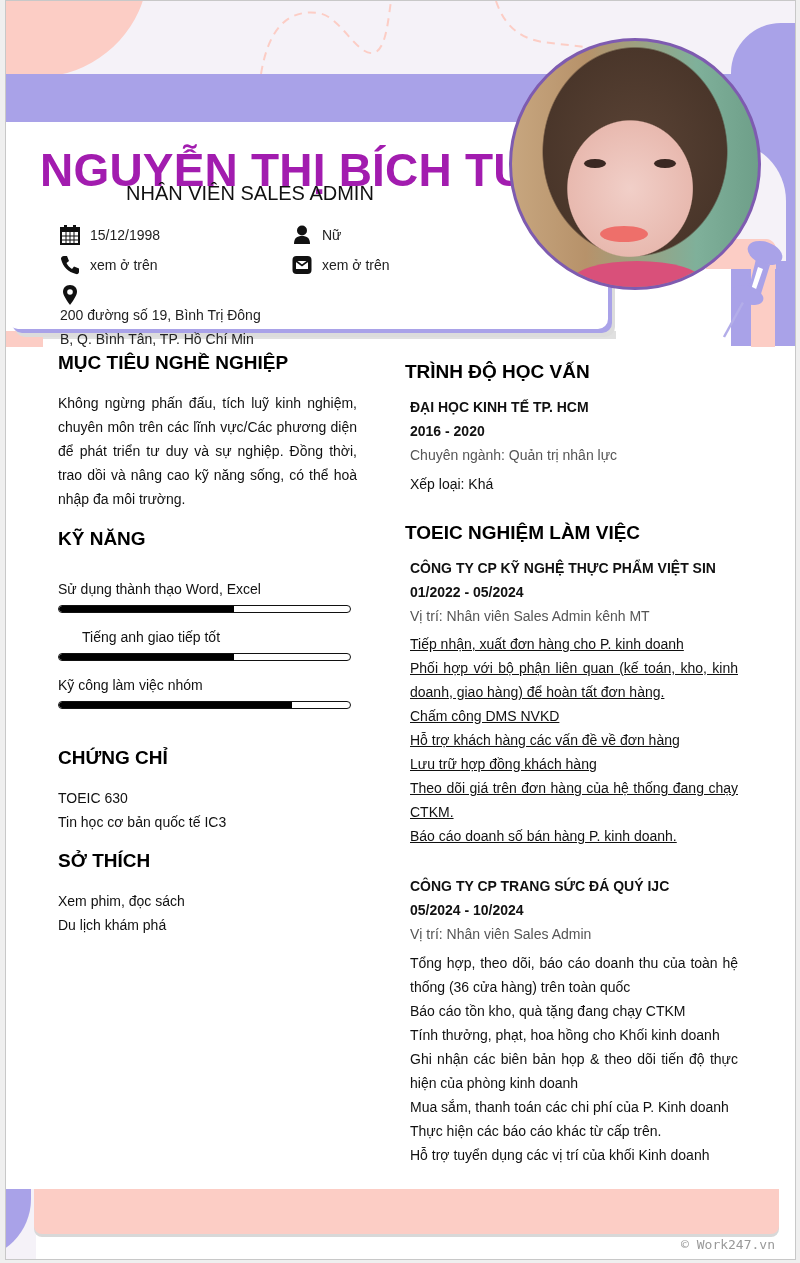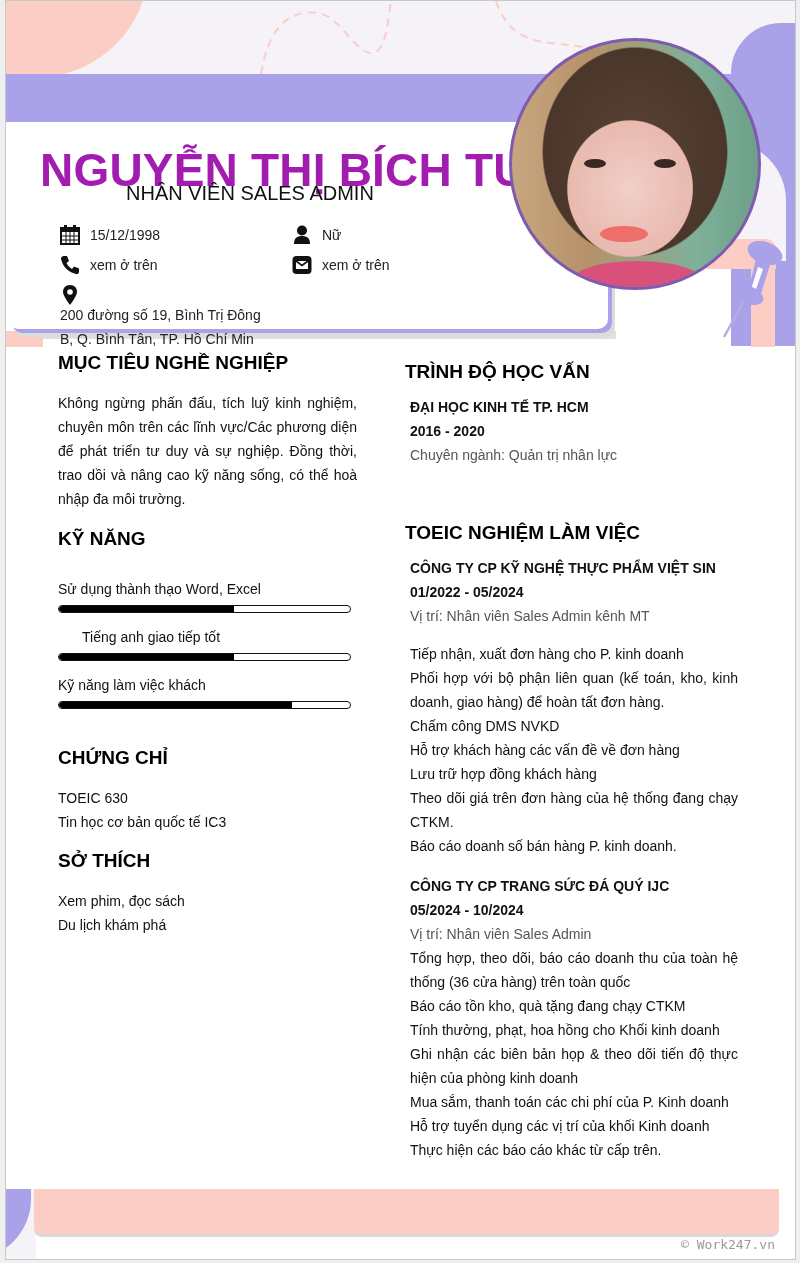--- a/index.html
+++ b/index.html
@@ -176,21 +176,21 @@
 
   <div class="h2" style="left:52px; top:527px;">KỸ NĂNG</div>
   <div class="p" style="left:52px; top:576px;">Sử dụng thành thạo Word, Excel</div>
   <div class="skill-bar" style="left:52px; top:604px;">
       <div class="skill-fill" style="width:60%;"></div>
     </div>
   <div class="p" style="left:52px; top:624px;margin-left:24px;">Tiếng anh giao tiếp tốt</div>
   <div class="skill-bar" style="left:52px; top:652px;">
       <div class="skill-fill" style="width:60%;"></div>
     </div>
-  <div class="p" style="left:52px; top:672px;">Kỹ năng làm việc khách</div>
+  <div class="p" style="left:52px; top:672px;">Kỹ công làm việc nhóm</div>
   <div class="skill-bar" style="left:52px; top:700px;">
       <div class="skill-fill" style="width:80%;"></div>
     </div>
 
   <div class="h2" style="left:52px; top:746px;">CHỨNG CHỈ</div>
   <div class="p lines" style="left:52px; top:785px;">
     <div>TOEIC 630</div>
     <div>Tin học cơ bản quốc tế IC3</div>
   </div>
 
@@ -198,51 +198,52 @@
   <div class="p lines" style="left:52px; top:888px;">
     <div>Xem phim, đọc sách</div>
     <div>Du lịch khám phá</div>
   </div>
 
   <div class="h2" style="left:399px; top:360px;">TRÌNH ĐỘ HỌC VẤN</div>
   <div class="p lines" style="left:404px; top:394px;">
     <div class="bold">ĐẠI HỌC KINH TẾ TP. HCM</div>
     <div class="bold">2016 - 2020</div>
     <div class="gray">Chuyên ngành: Quản trị nhân lực</div>
+    <div style="margin-top:5px;">Xếp loại: Khá</div>
   </div>
 
   <div class="h2" style="left:399px; top:521px;">TOEIC NGHIỆM LÀM VIỆC</div>
 
   <div class="p" style="left:404px; top:555px; width:328px;">
     <div class="bold">CÔNG TY CP KỸ NGHỆ THỰC PHẨM VIỆT SIN</div>
     <div class="bold">01/2022 - 05/2024</div>
     <div class="gray">Vị trí: Nhân viên Sales Admin kênh MT</div>
-    <div class="justify" style="margin-top:14px;">
+    <div class="justify" style="margin-top:4px;text-decoration:underline;">
       <div>Tiếp nhận, xuất đơn hàng cho P. kinh doanh</div>
       <div>Phối hợp với bộ phận liên quan (kế toán, kho, kinh doanh, giao hàng) để hoàn tất đơn hàng.</div>
       <div>Chấm công DMS NVKD</div>
       <div>Hỗ trợ khách hàng các vấn đề về đơn hàng</div>
       <div>Lưu trữ hợp đồng khách hàng</div>
       <div>Theo dõi giá trên đơn hàng của hệ thống đang chạy CTKM.</div>
       <div>Báo cáo doanh số bán hàng P. kinh doanh.</div>
     </div>
   </div>
 
   <div class="p" style="left:404px; top:873px; width:328px;">
     <div class="bold">CÔNG TY CP TRANG SỨC ĐÁ QUÝ IJC</div>
     <div class="bold">05/2024 - 10/2024</div>
     <div class="gray">Vị trí: Nhân viên Sales Admin</div>
-    <div class="justify" style="">
+    <div class="justify" style="margin-top:5px;">
       <div>Tổng hợp, theo dõi, báo cáo doanh thu của toàn hệ thống (36 cửa hàng) trên toàn quốc</div>
       <div>Báo cáo tồn kho, quà tặng đang chạy CTKM</div>
       <div>Tính thưởng, phạt, hoa hồng cho Khối kinh doanh</div>
       <div>Ghi nhận các biên bản họp &amp; theo dõi tiến độ thực hiện của phòng kinh doanh</div>
       <div>Mua sắm, thanh toán các chi phí của P. Kinh doanh</div>
+      <div>Thực hiện các báo cáo khác từ cấp trên.</div>
       <div>Hỗ trợ tuyển dụng các vị trí của khối Kinh doanh</div>
-      <div>Thực hiện các báo cáo khác từ cấp trên.</div>
     </div>
   </div>
 
   <div class="footer-light"></div>
   <div class="footer-purple"></div>
   <div class="footer-peach"></div>
   <div class="watermark">© Work247.vn</div>
 </div>
 
 </body></html>

